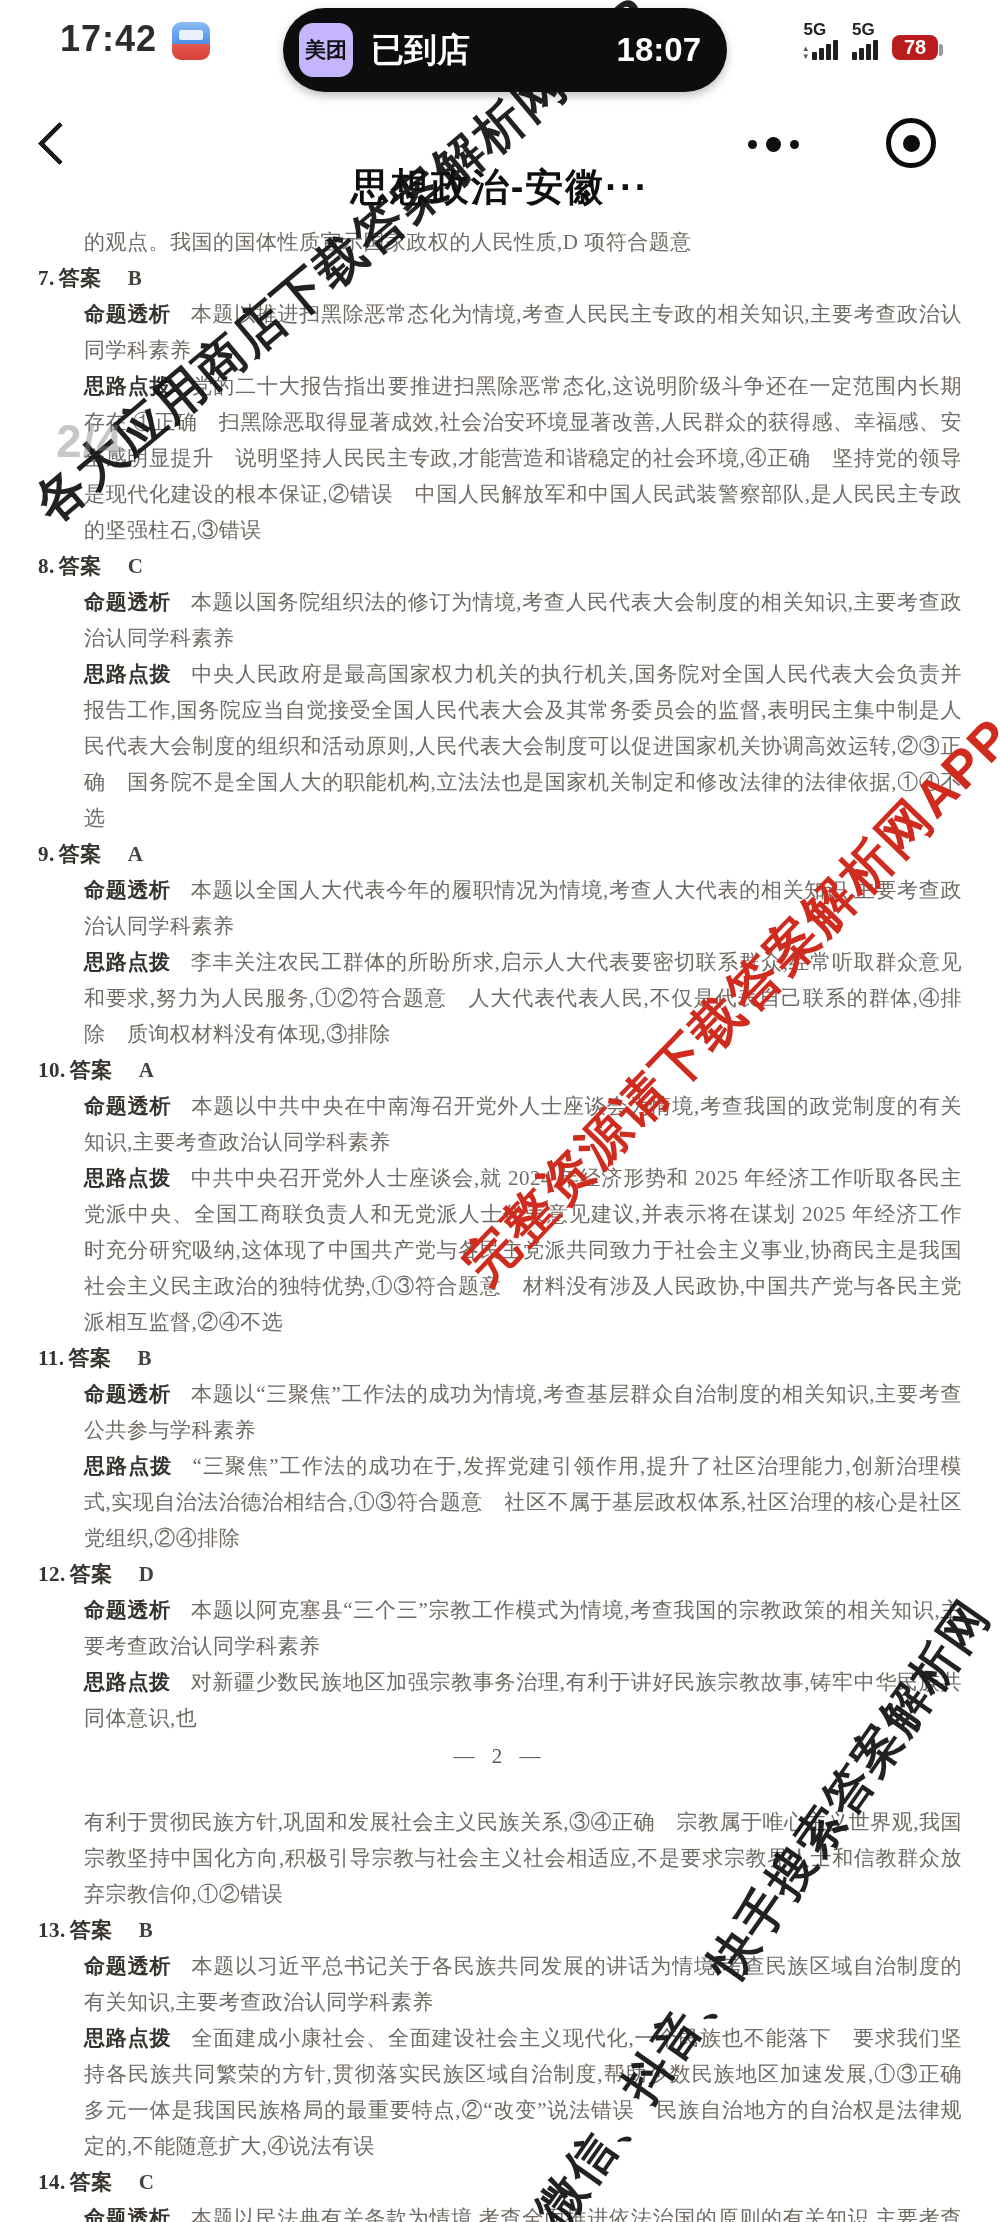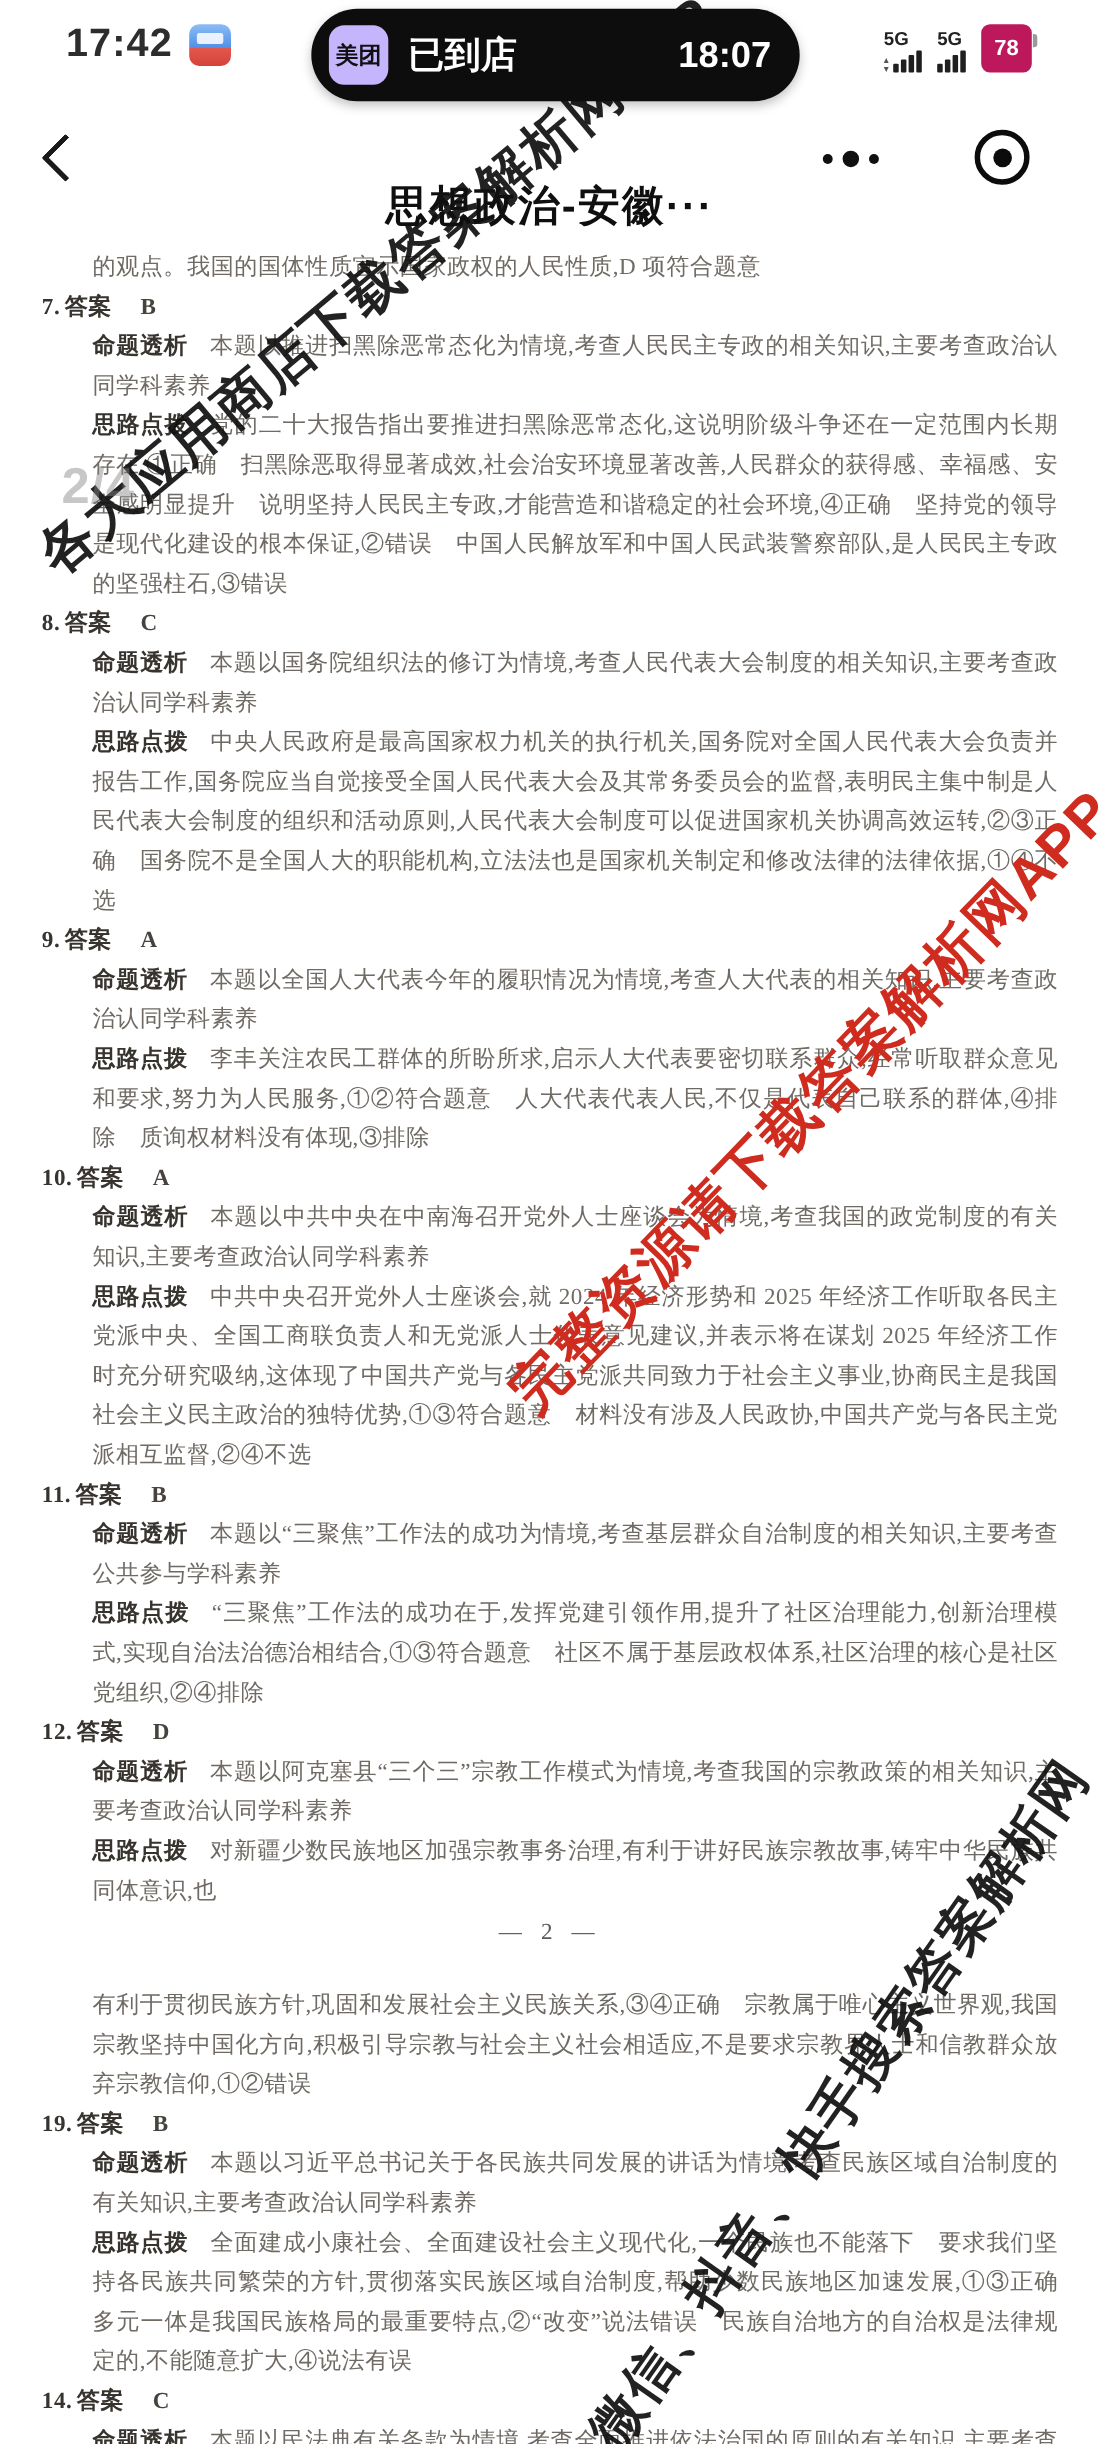--- a/index.html
+++ b/index.html
@@ -22,21 +22,21 @@
   .pill-text{color:#fff;font-family:"Liberation Sans",sans-serif;font-size:33px;font-weight:700;margin-left:18px;}
   .pill-time{color:#fff;font-family:"Liberation Sans",sans-serif;font-size:33px;font-weight:700;
         margin-left:auto;margin-right:26px;}
   .status-right{position:absolute;right:62px;top:22px;display:flex;align-items:flex-end;gap:14px;}
   .sig{display:flex;flex-direction:column;align-items:flex-start;justify-content:flex-end;}
   .sig .g{font-family:"Liberation Sans",sans-serif;font-size:17px;font-weight:700;color:#222;line-height:16px;}
   .barrow{display:flex;align-items:flex-end;gap:2px;margin-top:2px;}
   .arrows{display:flex;flex-direction:column;font-size:9px;line-height:8px;color:#555;margin-right:2px;
         font-family:"Liberation Sans",sans-serif;}
   .bar{width:5px;background:#1f1f1f;border-radius:1px;}
-  .battery{width:46px;height:44px;border-radius:8px;background:#be185d;color:#fff;position:relative;
+  .battery{width:46px;height:25px;border-radius:8px;background:#b91c1c;color:#fff;position:relative;
         display:flex;align-items:center;justify-content:center;
         font-family:"Liberation Sans",sans-serif;font-size:20px;font-weight:700;}
   .battery:after{content:"";position:absolute;right:-5px;top:9px;width:4px;height:12px;
         background:#9a9a9a;border-radius:0 3px 3px 0;}
 
   
   .navbar{position:absolute;top:96px;left:0;width:1000px;height:110px;z-index:20;}
   .back{position:absolute;left:44px;top:32px;width:26px;height:26px;border-left:5px solid #1a1a1a;
         border-bottom:5px solid #1a1a1a;transform:rotate(45deg);border-radius:2px;}
   .navtitle{position:absolute;left:0;right:0;top:18px;text-align:center;
@@ -206,21 +206,21 @@
 </div>
 
   <div class="pagefoot">— 2 —</div>
   <div class="pagegap"></div>
 
   <div class="indent">有利于贯彻民族方针,巩固和发展社会主义民族关系,③④正确　宗教属于唯心主义世界观,我国宗教坚持中国化方向,积极引导宗教与社会主义社会相适应,不是要求宗教界人士和信教群众放弃宗教信仰,①②错误</div>
 
   <div>
   <div class="qa">
     <div class="ansline">
-      <span class="qnum">19.</span><span class="alab">答案</span><span class="ansv">B</span>
+      <span class="qnum">13.</span><span class="alab">答案</span><span class="ansv">B</span>
     </div>
     <div class="para">
       <span class="plbl">命题透析</span><span>本题以习近平总书记关于各民族共同发展的讲话为情境,考查民族区域自治制度的有关知识,主要考查政治认同学科素养</span>
     </div>
     <div class="para">
       <span class="plbl">思路点拨</span><span>全面建成小康社会、全面建设社会主义现代化,一个民族也不能落下　要求我们坚持各民族共同繁荣的方针,贯彻落实民族区域自治制度,帮助少数民族地区加速发展,①③正确　多元一体是我国民族格局的最重要特点,②“改变”说法错误　民族自治地方的自治权是法律规定的,不能随意扩大,④说法有误</span>
     </div>
   </div>
 
   <div class="qa">

